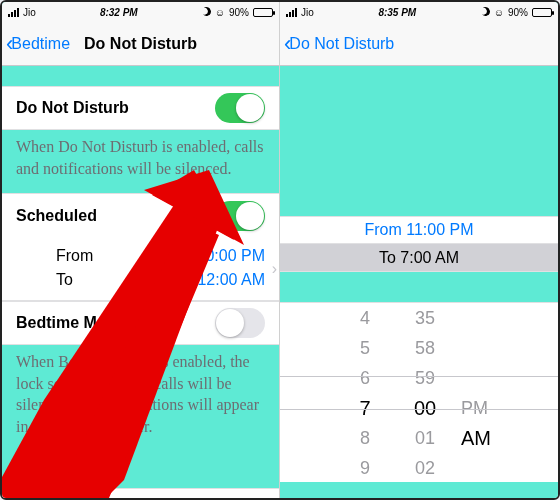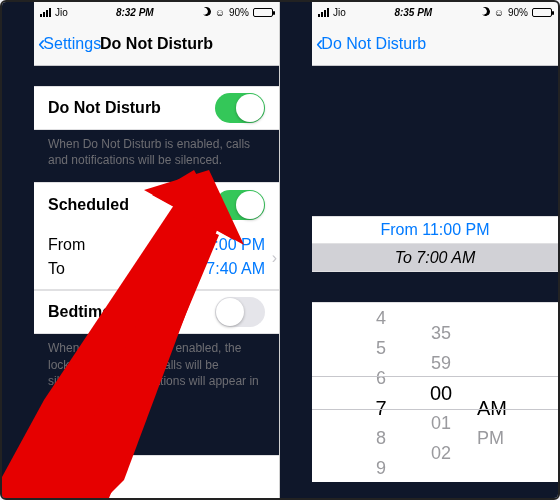--- a/index.html
+++ b/index.html
@@ -7,21 +7,21 @@
     font-family: -apple-system, "Helvetica Neue", Helvetica, Arial, sans-serif;
     background: #efeff4;
     width: 560px;
     height: 500px;
     overflow: hidden;
     position: relative;
     border: 2px solid #222;
     border-radius: 6px;
   }
   .phones { display: flex; width: 100%; height: 100%; }
-  .phone { flex: 1 1 50%; background: #0f172a; position: relative; border-right: 1px solid #d0d0d0; overflow:hidden;padding-left:32px;}
+  .phone { flex: 1 1 50%; background: #5eead4; position: relative; border-right: 1px solid #d0d0d0; overflow:hidden;}
   .phone:last-child { border-right: none; }
 
   
   .status {
     height: 20px;
     background: #f8f8f8;
     display: flex;
     align-items: center;
     justify-content: space-between;
     padding: 0 6px;
@@ -71,23 +71,24 @@
     display: flex;
     align-items: center;
     justify-content: space-between;
     padding: 0 14px;
     font-size: 16px;
   }
   .cell.first { border-top: 1px solid #e0e0e2; }
   .cell .label { font-weight: 600; }
   .footer-text {
     padding: 6px 14px 14px;
-    font-size: 12px;
+    font-size: 16px;
     color: #6d6d72;
     line-height: 1.35;
+    font-family: Liberation Serif, serif;
   }
   .header-text {
     padding: 18px 14px 6px;
     font-size: 11px;
     color: #6d6d72;
     text-transform: uppercase;
   }
 
   
   .switch {
@@ -97,37 +98,37 @@
   .switch .knob {
     width: 28px; height: 28px; background: #fff; border-radius: 50%; position: absolute; top: 1px;
     box-shadow: 0 1px 3px rgba(0,0,0,.3);
   }
   .switch.on .knob { right: 1px; }
   .switch.off .knob { left: 1px; }
 
   
   .schedule-block { background: #fff; border-top:1px solid #e0e0e2; border-bottom:1px solid #e0e0e2; }
   .schedule-times { padding: 6px 14px 8px; position:relative;}
-  .schedule-times .row { display:flex; justify-content: space-between; font-size:16px; line-height:1.5; }
+  .schedule-times .row { display:flex; justify-content: space-between; font-size:16px; line-height:1.5;margin-left:40px; }
   .schedule-times .row .k { color:#000; }
   .schedule-times .row .v { color:#007aff; }
   .schedule-times .chevr {
     position:absolute; right:2px; top:50%; transform:translateY(-50%);
     color:#c7c7cc; font-size:16px;
   }
 
   .check { color:#007aff; font-size:18px; }
 
   
   .qh-row {
     height: 28px; display:flex; align-items:center; justify-content:center;
     font-size:16px; border-bottom:1px solid #e0e0e2;
   }
   .qh-row.blue { color:#007aff; background:#fff; border-top:1px solid #e0e0e2;}
-  .qh-row.sel { background:#d1d1d6; color:#000;font-style:italic; }
+  .qh-row.sel { background:#d1d1d6; color:#000; }
 
   
   .picker {
     background:#fff; height:180px; display:flex; justify-content:center; align-items:center;
     position:relative; border-top:1px solid #e0e0e2;
   }
   .picker-col { width:60px; text-align:center; }
   .picker-col.ampm { width:48px; text-align:left; padding-left:6px;}
   .picker-col .opt { height:30px; line-height:30px; font-size:18px; color:#9a9a9e; }
   .picker-col .opt.sel { color:#000; font-weight:500; font-size:20px;}
@@ -168,21 +169,21 @@
         <span class="moon"></span>
         <span>☺</span>
         <span>90%</span>
         <span class="battery"><span class="fill"></span></span>
       </div>
     </div>
 
     <div class="nav">
       <div class="back">
         <span class="chev">‹</span>
-        <span>Settings</span>
+        <span>Bedtime</span>
       </div>
       <div class="title">Do Not Disturb</div>
     </div>
 
     <div class="group-space"></div>
 
     <div class="cell first">
       <span class="label">Do Not Disturb</span>
       <span class="switch on">
           <span class="knob"></span>
@@ -197,21 +198,21 @@
             <span class="knob"></span>
           </span>
       </div>
       <div class="schedule-times">
         <div class="row">
           <span class="k">From</span>
           <span class="v">10:00 PM</span>
         </div>
         <div class="row">
           <span class="k">To</span>
-          <span class="v">7:40 AM</span>
+          <span class="v">12:00 AM</span>
         </div>
         <span class="chevr">›</span>
       </div>
     </div>
 
     <div class="cell first">
       <span class="label">Bedtime Mode</span>
       <span class="switch off">
           <span class="knob"></span>
         </span>
@@ -272,31 +273,32 @@
       <div class="picker-col">
         <div class="opt">4</div>
         <div class="opt">5</div>
         <div class="opt">6</div>
         <div class="opt sel">7</div>
         <div class="opt">8</div>
         <div class="opt">9</div>
       </div>
       <div class="picker-col">
         <div class="opt">35</div>
+        <div class="opt">58</div>
         <div class="opt">59</div>
         <div class="opt sel">00</div>
         <div class="opt">01</div>
         <div class="opt">02</div>
       </div>
       <div class="picker-col ampm">
         <div class="opt" style="visibility:hidden">.</div>
         <div class="opt" style="visibility:hidden">.</div>
         <div class="opt" style="visibility:hidden">.</div>
+        <div class="opt">PM</div>
         <div class="opt sel">AM</div>
-        <div class="opt">PM</div>
         <div class="opt" style="visibility:hidden">.</div>
       </div>
     </div>
   </div>
 
 </div>
 
 <svg class="arrow" viewBox="0 0 280 340">
   <polygon points="0,340 110,340 225,60 195,55 150,185 60,340" fill="#e60000"></polygon>
   <polygon points="168,25 250,70 210,0" fill="#e60000"></polygon>

